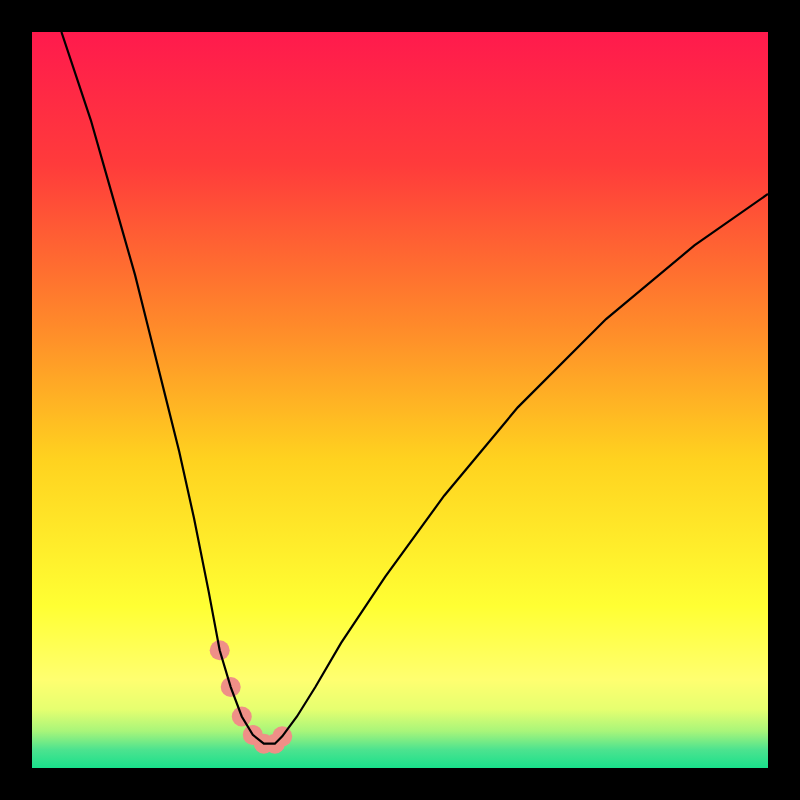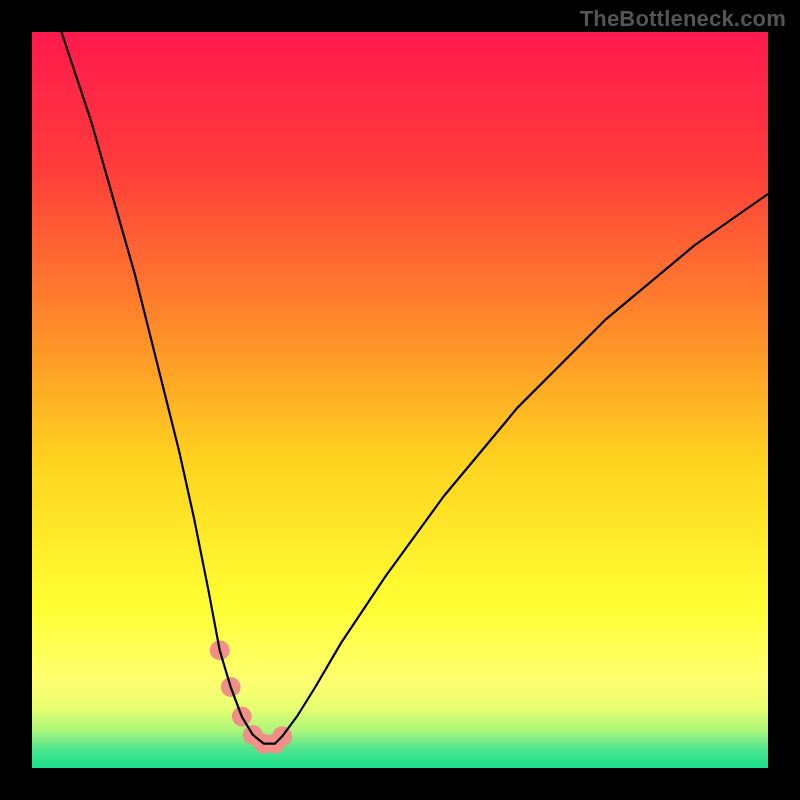--- a/index.html
+++ b/index.html
@@ -65,14 +65,13 @@
           <circle cx="198.72" cy="655.04" r="10" fill="#ef8f87"></circle>
           <circle cx="209.76" cy="684.48" r="10" fill="#ef8f87"></circle>
           <circle cx="220.80" cy="702.88" r="10" fill="#ef8f87"></circle>
           <circle cx="231.84" cy="711.71" r="10" fill="#ef8f87"></circle>
           <circle cx="242.88" cy="711.71" r="10" fill="#ef8f87"></circle>
           <circle cx="250.24" cy="704.35" r="10" fill="#ef8f87"></circle>
         </g>
       <path id="curve-path" fill="none" stroke="#000000" stroke-width="2.2" d="M29.44 0.00 L44.16 44.16 L58.88 88.32 L73.60 139.84 L88.32 191.36 L103.04 242.88 L117.76 301.76 L132.48 360.64 L147.20 419.52 L161.92 485.76 L176.64 559.36 L187.68 618.24 L198.72 655.04 L209.76 684.48 L220.80 702.88 L231.84 711.71 L242.88 711.71 L250.24 704.35 L264.96 684.48 L283.36 655.04 L309.12 610.88 L353.28 544.64 L412.16 463.68 L485.76 375.36 L574.08 287.04 L662.40 213.44 L736.00 161.92"></path>
     </svg>
   </div>
-  <div class="watermark">TheBottleneck.com</div>
 </div>
 
 </body></html>

